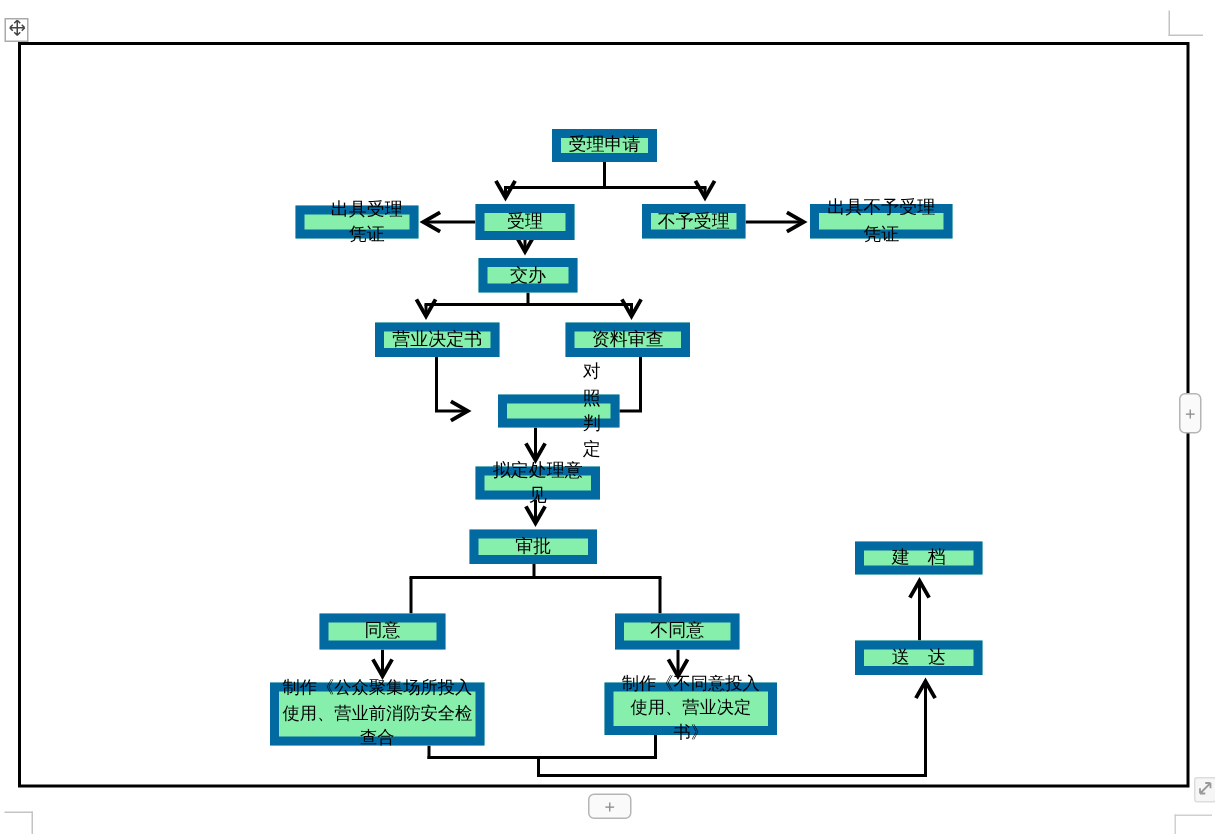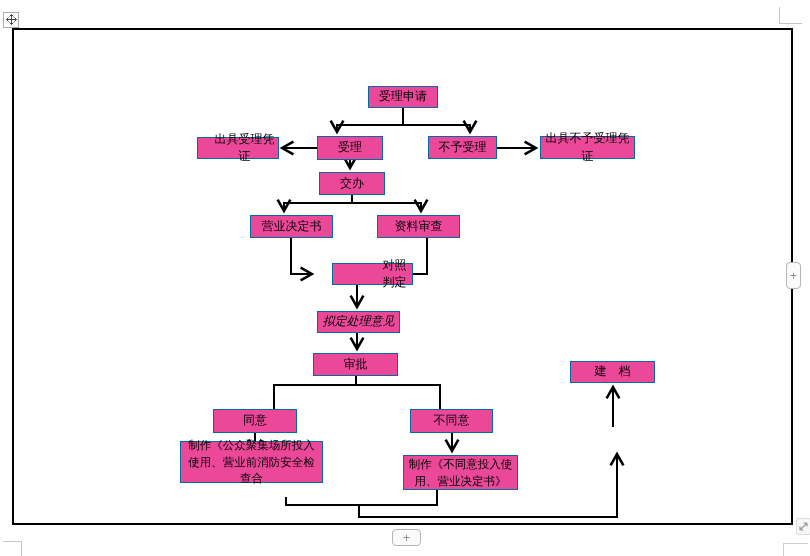--- a/index.html
+++ b/index.html
@@ -7,21 +7,21 @@
          font-family:"Liberation Sans","DejaVu Sans",sans-serif;color:#000;}
   
   .canvas-frame{position:absolute;left:12px;top:28px;width:781px;height:497px;
                 border:2px solid #000;background:transparent;box-sizing:border-box;}
   
   .fc-title{position:absolute;left:12px;top:34px;width:783px;text-align:center;
             font-size:21px;font-weight:bold;letter-spacing:1px;}
   
   svg.connectors{position:absolute;left:0;top:0;width:810px;height:556px;}
   
-  .node{position:absolute;background:#ec4899;border:1px solid #0369a1;box-sizing:border-box;
+  .node{position:absolute;background:#86efac;border:6px solid #0369a1;box-sizing:border-box;
         display:flex;align-items:center;justify-content:center;text-align:center;
         font-size:12px;line-height:1.45;padding:1px 2px;}
   .node.small-text{font-size:11.5px;align-items:center;}
   
   .move-handle{position:absolute;left:3px;top:12px;width:16px;height:16px;background:#fff;
                border:1px solid #aaa;display:flex;align-items:center;justify-content:center;box-sizing:border-box;}
   .crop-tr{position:absolute;left:779px;top:7px;width:22px;height:16px;
            border-left:1px solid #c4c4c4;border-bottom:1px solid #c4c4c4;}
   .crop-bl{position:absolute;left:3px;top:541px;width:18px;height:15px;
            border-top:1px solid #c4c4c4;border-right:1px solid #c4c4c4;}
@@ -113,24 +113,25 @@
 
   <div class="node" style="left:368px;top:86px;width:70px;height:22px;">受理申请</div>
   <div class="node" style="left:197px;top:137px;width:82px;height:22px;padding-left:15px;">出具受理凭证</div>
   <div class="node" style="left:317px;top:136px;width:66px;height:24px;">受理</div>
   <div class="node" style="left:428px;top:136px;width:69px;height:23px;text-align:right;">不予受理</div>
   <div class="node" style="left:540px;top:136px;width:95px;height:23px;">出具不予受理凭证</div>
   <div class="node" style="left:319px;top:172px;width:66px;height:23px;">交办</div>
   <div class="node" style="left:250px;top:215px;width:83px;height:23px;">营业决定书</div>
   <div class="node" style="left:377px;top:215px;width:83px;height:23px;">资料审查</div>
   <div class="node" style="left:332px;top:263px;width:81px;height:22px;padding-left:46px;">对照判定</div>
-  <div class="node" style="left:317px;top:311px;width:83px;height:22px;font-style:italic;">拟定处理意见</div>
+  <div class="node" style="left:317px;top:311px;width:83px;height:22px;">拟定处理意见</div>
   <div class="node" style="left:313px;top:353px;width:85px;height:23px;">审批</div>
   <div class="node" style="left:213px;top:409px;width:84px;height:24px;">同意</div>
   <div class="node" style="left:410px;top:409px;width:83px;height:24px;">不同意</div>
-  <div class="node small-text" style="left:180px;top:441px;width:143px;height:42px;">制作《公众聚集场所投入使用、营业前消防安全检查合</div>
+  <div class="node small-text" style="left:180px;top:455px;width:143px;height:42px;">制作《公众聚集场所投入使用、营业前消防安全检查合</div>
   <div class="node small-text" style="left:403px;top:455px;width:115px;height:35px;">制作《不同意投入使用、营业决定书》</div>
   <div class="node" style="left:570px;top:361px;width:85px;height:22px;">建　档</div>
+  <div class="node" style="left:570px;top:427px;width:85px;height:23px;">送　达</div>
 
   <button class="plus-btn plus-right">+</button>
   <button class="plus-btn plus-bottom">+</button>
 
 </div>
 
 </body></html>

